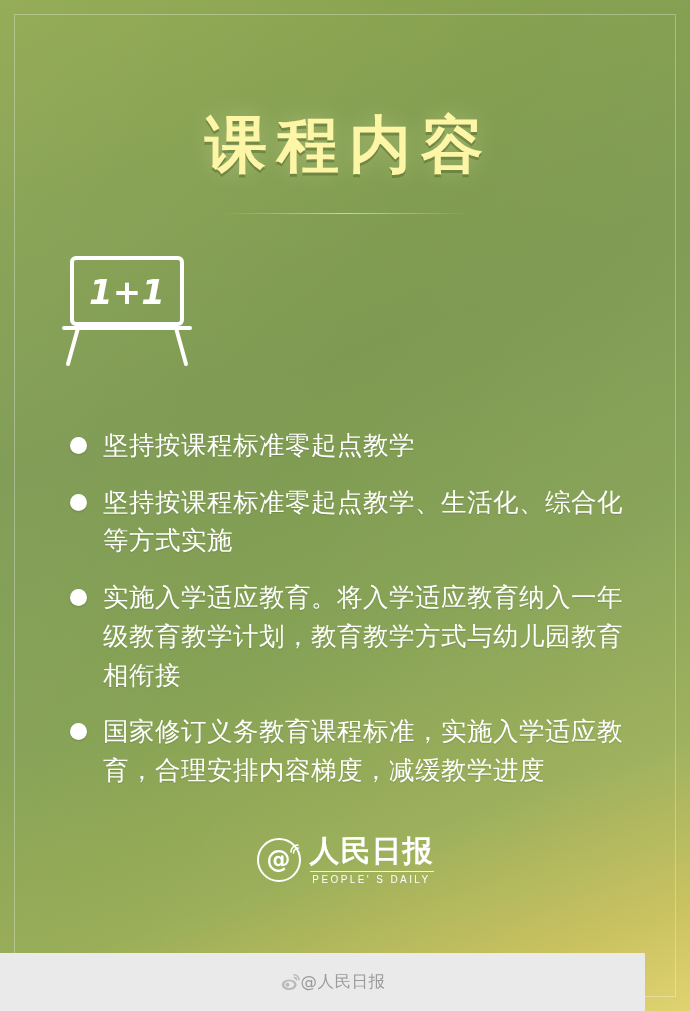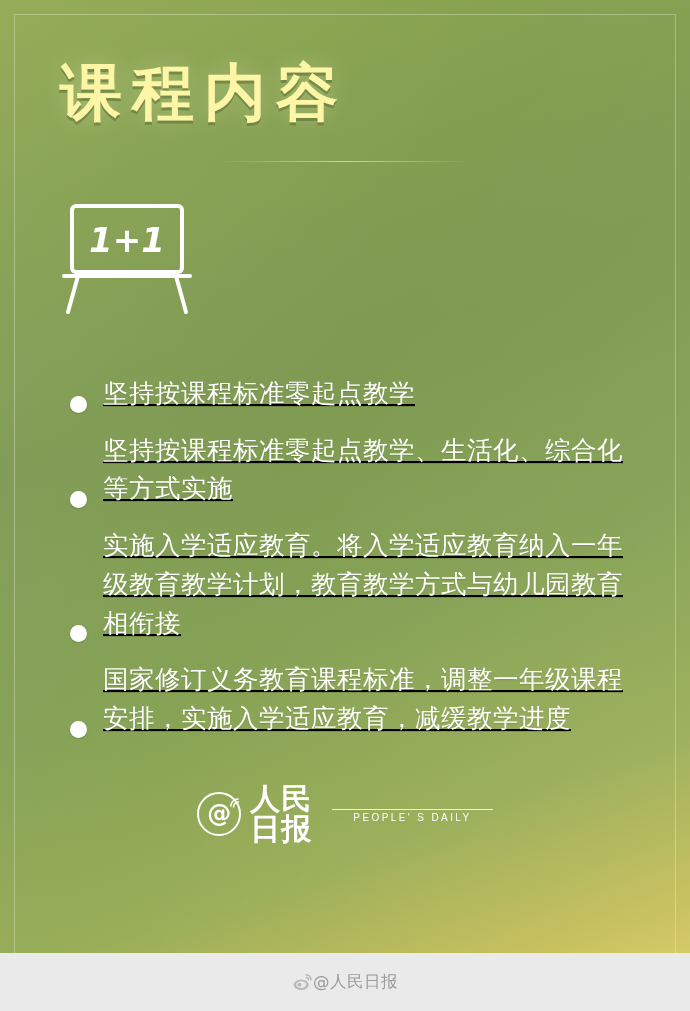--- a/index.html
+++ b/index.html
@@ -40,21 +40,22 @@
     pointer-events: none;
   }
 
   .content {
     position: relative;
     z-index: 3;
     padding: 0 52px;
   }
 
   .title-block {
-    padding-top: 60px;
+    text-align: center;
+    padding-top: 112px;
   }
   .title-main {
     font-family: "DejaVu Sans", sans-serif;
     font-size: 62px;
     font-weight: bold;
     letter-spacing: 10px;
     color: #fdf6a6;
     text-shadow: 0 3px 0 rgba(90,110,50,0.55), 0 0 22px rgba(255,255,210,0.25);
     line-height: 1.08;
     padding-left: 8px;
@@ -87,23 +88,22 @@
     display: flex;
     justify-content: flex-start;
   }
 
   .bullets {
     margin-top: 56px;
     padding-left: 18px;
   }
   .bullet-row {
     display: flex;
-    align-items: flex-end;
+    align-items: flex-start;
     margin-bottom: 18px;
-    text-decoration: underline;
   }
   .bullet-dot {
     flex: 0 0 auto;
     width: 17px;
     height: 17px;
     border-radius: 50%;
     background: #ffffff;
     margin-top: 11px;
     margin-right: 16px;
     box-shadow: 0 1px 2px rgba(60,70,30,0.25);
@@ -142,21 +142,21 @@
     font-weight: bold;
     position: relative;
   }
   .logo-at .wave {
     position: absolute;
     right: -3px;
     top: 1px;
   }
   .logo-texts {
     display: flex;
-    flex-direction: row;
+    flex-direction: column;
     align-items: center;
     line-height: 1;
   }
   .logo-cn {
     font-family: "DejaVu Sans", sans-serif;
     font-size: 30px;
     font-weight: bold;
     color: #ffffff;
     letter-spacing: 1px;
   }
@@ -169,27 +169,28 @@
     border-top: 1px solid rgba(255,255,255,0.85);
     padding-top: 3px;
     width: 100%;
     text-align: center;
   }
 
   .footer {
     position: absolute;
     left: 0;
     bottom: 0;
-    width: 690px;
+    width: 625px;
     height: 58px;
     background: #eaeaea;
     display: flex;
     align-items: center;
     justify-content: center;
     z-index: 5;
+    padding-left: 20px;
   }
   .weibo-icon {
     width: 21px;
     height: 21px;
     display: block;
   }
   .footer-text {
     font-family: "DejaVu Sans", sans-serif;
     font-size: 16.5px;
     color: #9a9a9a;
@@ -231,21 +232,21 @@
       <div class="bullet-row">
         <span class="bullet-dot"></span>
         <span class="bullet-text">坚持按课程标准零起点教学、生活化、综合化等方式实施</span>
       </div>
       <div class="bullet-row">
         <span class="bullet-dot"></span>
         <span class="bullet-text">实施入学适应教育。将入学适应教育纳入一年级教育教学计划，教育教学方式与幼儿园教育相衔接</span>
       </div>
       <div class="bullet-row">
         <span class="bullet-dot"></span>
-        <span class="bullet-text">国家修订义务教育课程标准，调整一年级课程安排，实施入学适应教育，减缓教学进度</span>
+        <span class="bullet-text">国家修订义务教育课程标准，实施入学适应教育，合理安排内容梯度，减缓教学进度</span>
       </div>
     </div>
 
     <div class="logo-wrap">
       <div class="logo">
         <div class="logo-at">
           <span>@</span>
           <svg class="wave" width="14" height="14" viewBox="0 0 14 14">
             <path d="M3 11 A7 7 0 0 1 10 4" fill="none" stroke="#ffffff" stroke-width="1.6" stroke-linecap="round"></path>
             <path d="M5.5 12 A5 5 0 0 1 10.5 7" fill="none" stroke="#ffffff" stroke-width="1.6" stroke-linecap="round"></path>

